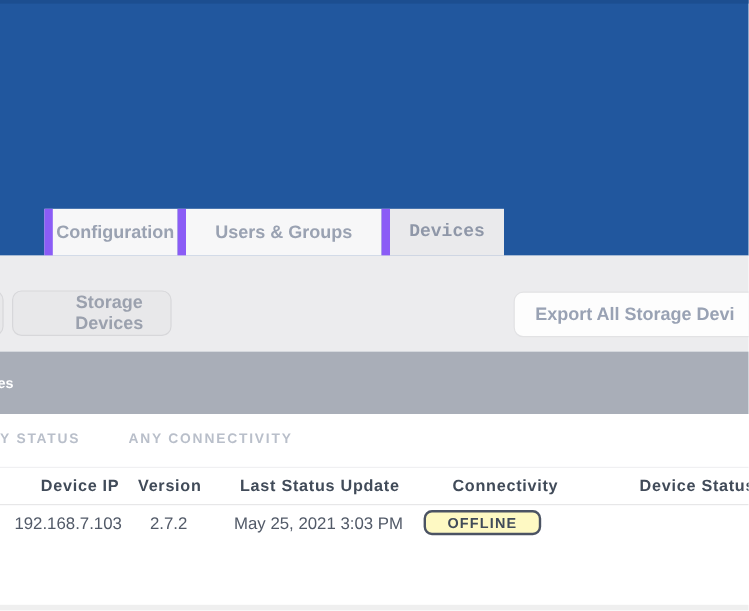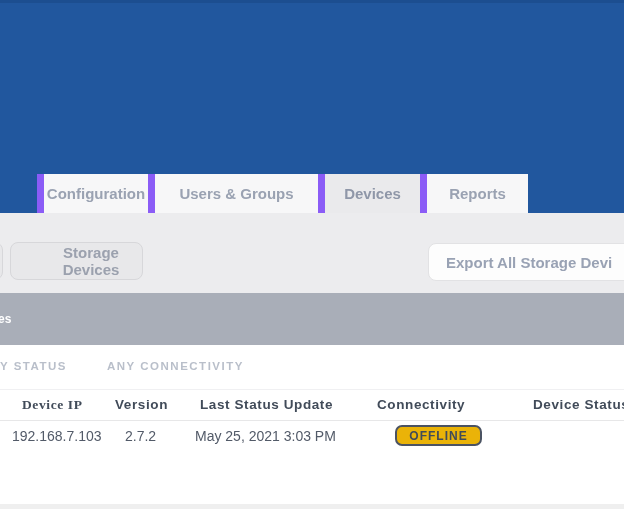--- a/index.html
+++ b/index.html
@@ -44,34 +44,34 @@
     position:absolute;top:15px;font-size:11.5px;font-weight:bold;letter-spacing:1.5px;
     color:#b9bfca;cursor:pointer;white-space:nowrap;
   }
   .filter.f1{left:0;}
   .filter.f2{left:107px;}
   .thead-line{position:absolute;top:44px;left:0;width:624px;height:1px;background:#f0f0f2;}
   .th{
     position:absolute;top:52px;font-size:13.5px;font-weight:bold;color:#414b59;
     letter-spacing:0.6px;white-space:nowrap;
   }
-  .th.c1{left:22px;font-family:Liberation Serif, serif;}
+  .th.c1{left:34px;}
   .th.c2{left:115px;}
   .th.c3{left:200px;}
   .th.c4{left:377px;}
   .th.c5{left:533px;}
   .row-line{position:absolute;top:75px;left:0;width:624px;height:1px;background:#e7e7e8;}
   .trow{position:absolute;top:75px;left:0;width:624px;height:38px;cursor:pointer;}
   .td{position:absolute;top:8px;font-size:14px;color:#525a68;white-space:nowrap;}
   .td.c1{left:12px;}
   .td.c2{left:125px;}
   .td.c3{left:195px;}
   .badge{
-    box-sizing:border-box;position:absolute;top:5px;left:395px;width:87px;height:21px;
-    border:2px solid #4b5363;border-radius:7px;background:#eab308;
+    box-sizing:border-box;position:absolute;top:5px;left:353px;width:98px;height:21px;
+    border:2px solid #4b5363;border-radius:7px;background:#fef9c3;
     display:flex;align-items:center;justify-content:center;
     font-size:12px;font-weight:bold;letter-spacing:1px;color:#414b59;
   }
   .bottom-strip{position:absolute;top:504px;left:0;width:624px;height:5px;background:#efefef;}
 </style>
 </head>
 <body>
 
 <div class="screen">
 
@@ -82,25 +82,22 @@
   <div class="tabbar">
     <div class="tab" style="width:37px;">
       <span>ails</span>
     </div>
     <div class="tab" style="width:111px;">
       <span>Configuration</span>
     </div>
     <div class="tab" style="width:170px;">
       <span>Users &amp; Groups</span>
     </div>
-    <div class="tab active" style="width:102px;">
+    <div class="tab active" style="width:102px;font-family:Liberation Mono, monospace;">
       <span>Devices</span>
-    </div>
-    <div class="tab" style="width:108px;">
-      <span>Reports</span>
     </div>
   </div>
 
   <div class="toolbar">
     <button class="btn btn-sliver"></button>
     <button class="btn btn-gray">Storage Devices</button>
     <button class="btn btn-white">Export All Storage Devi</button>
   </div>
 
   <div class="band">

